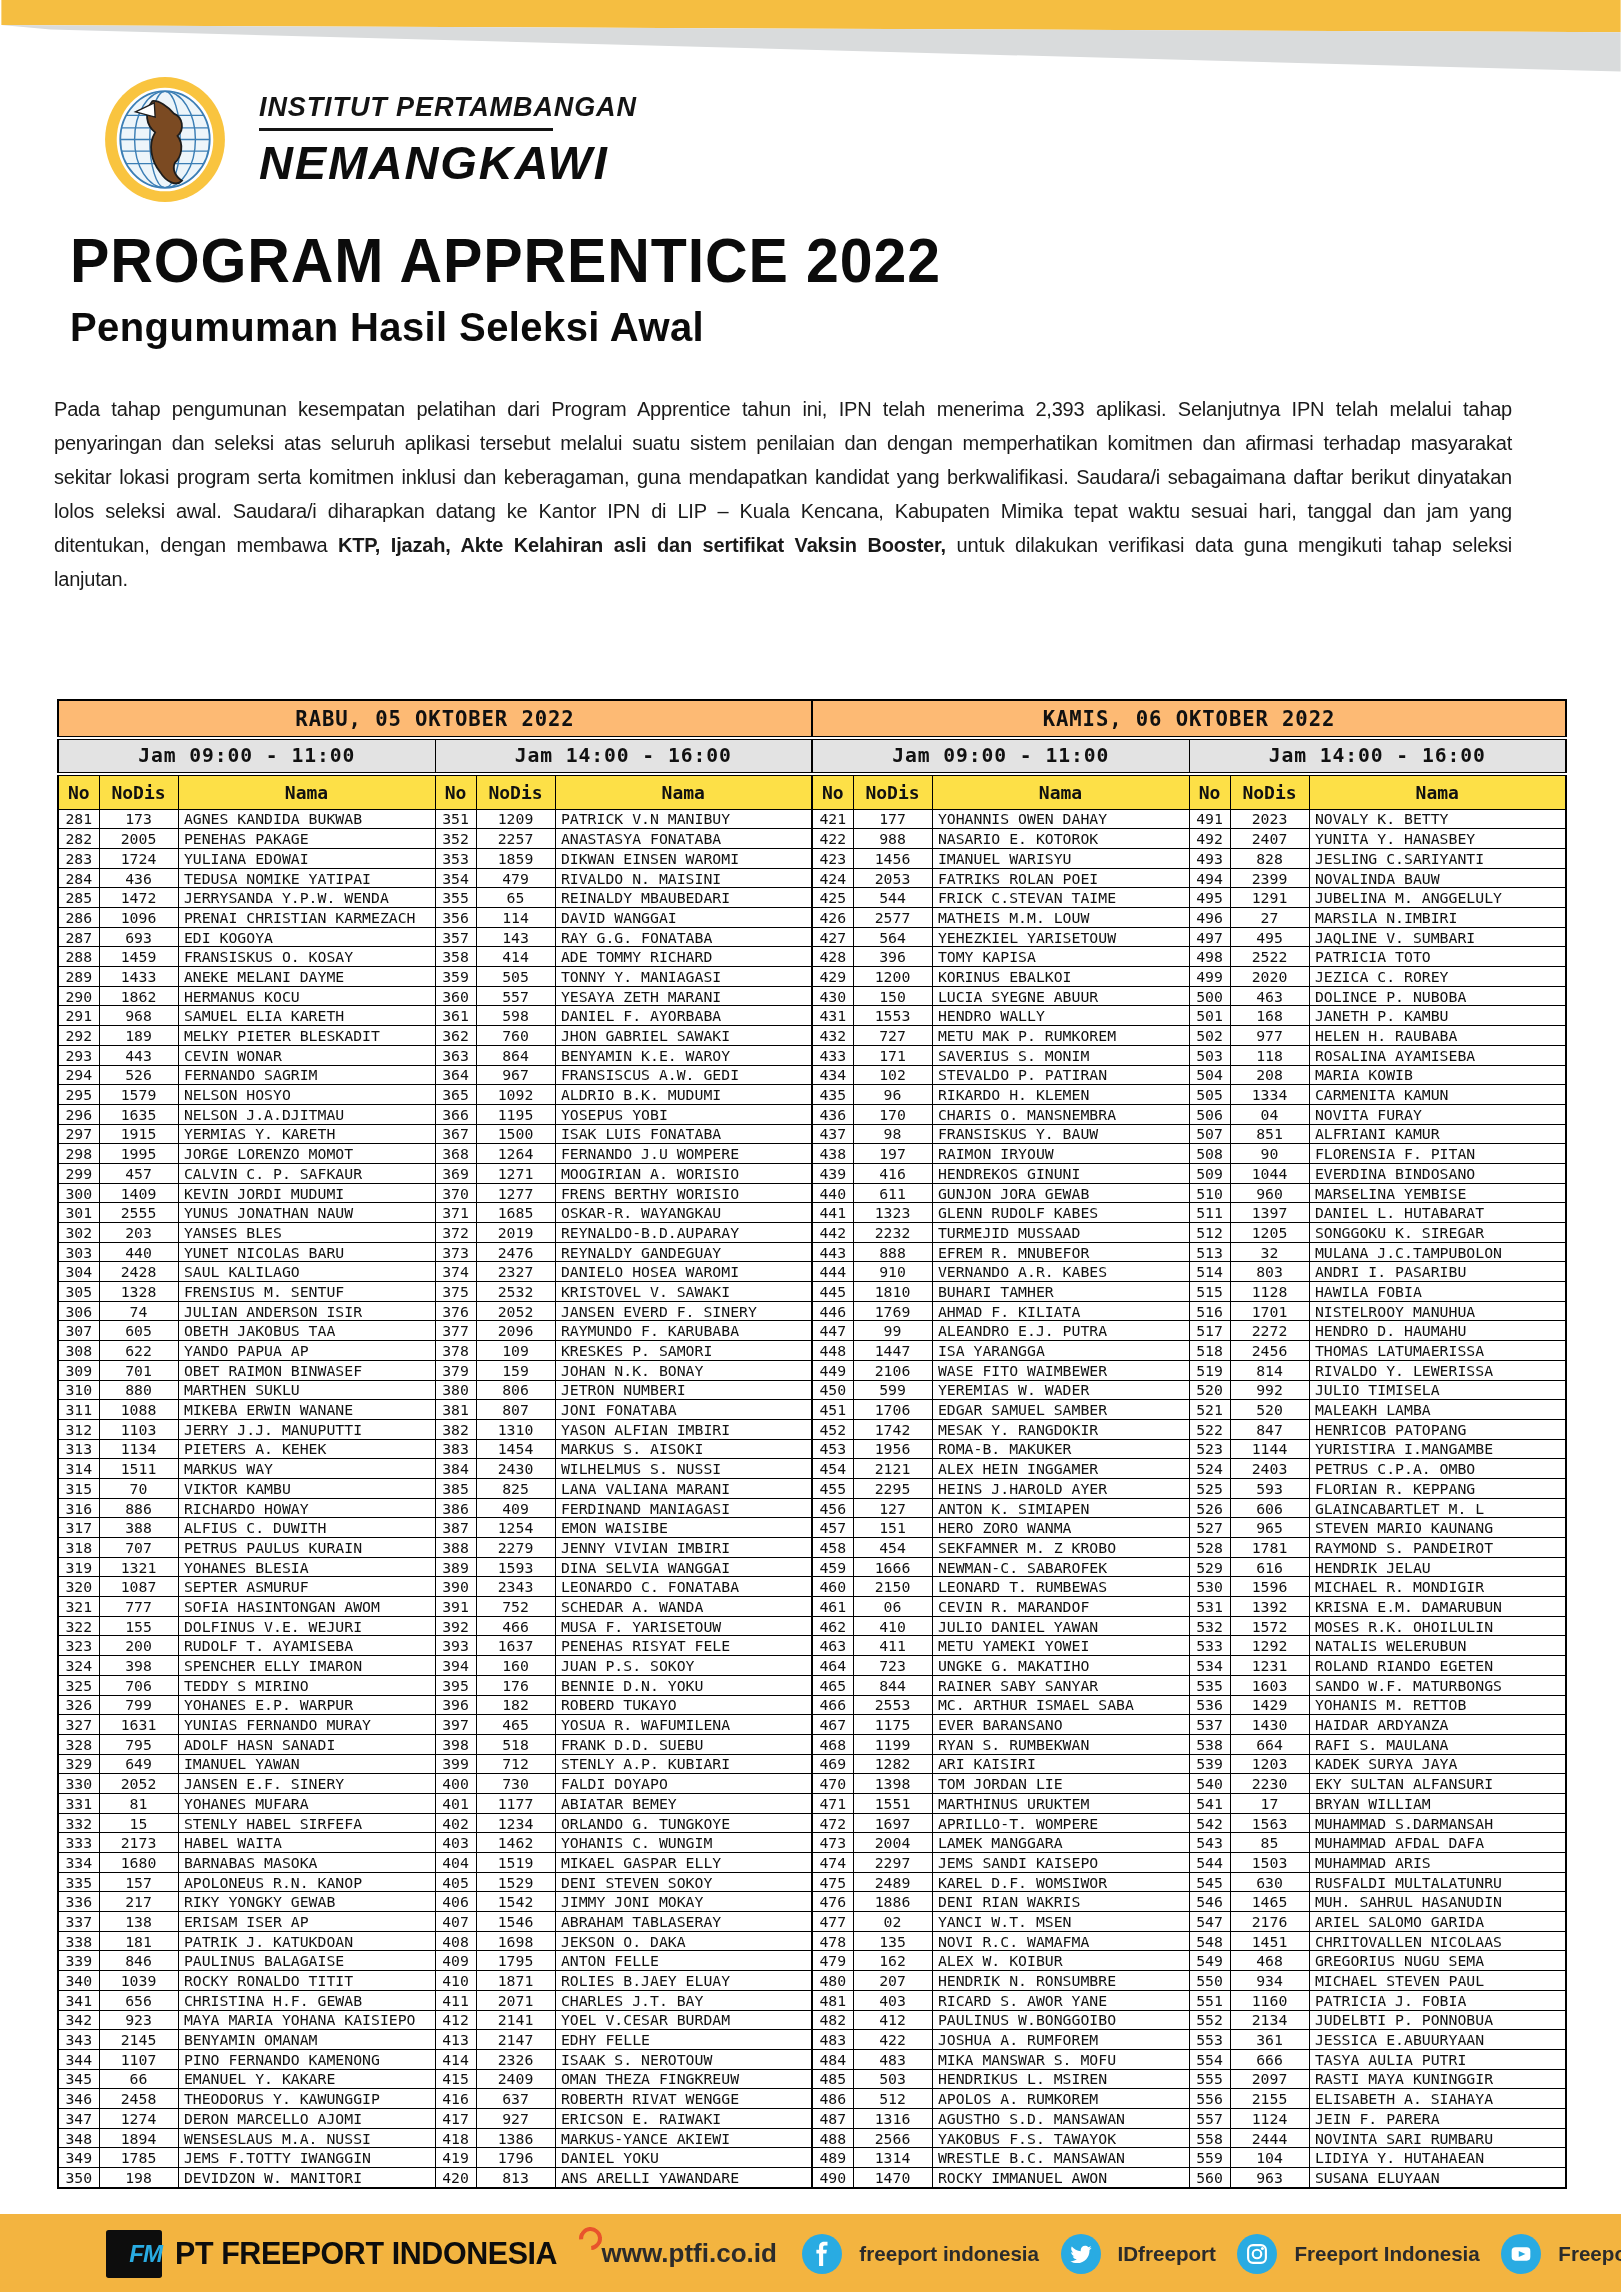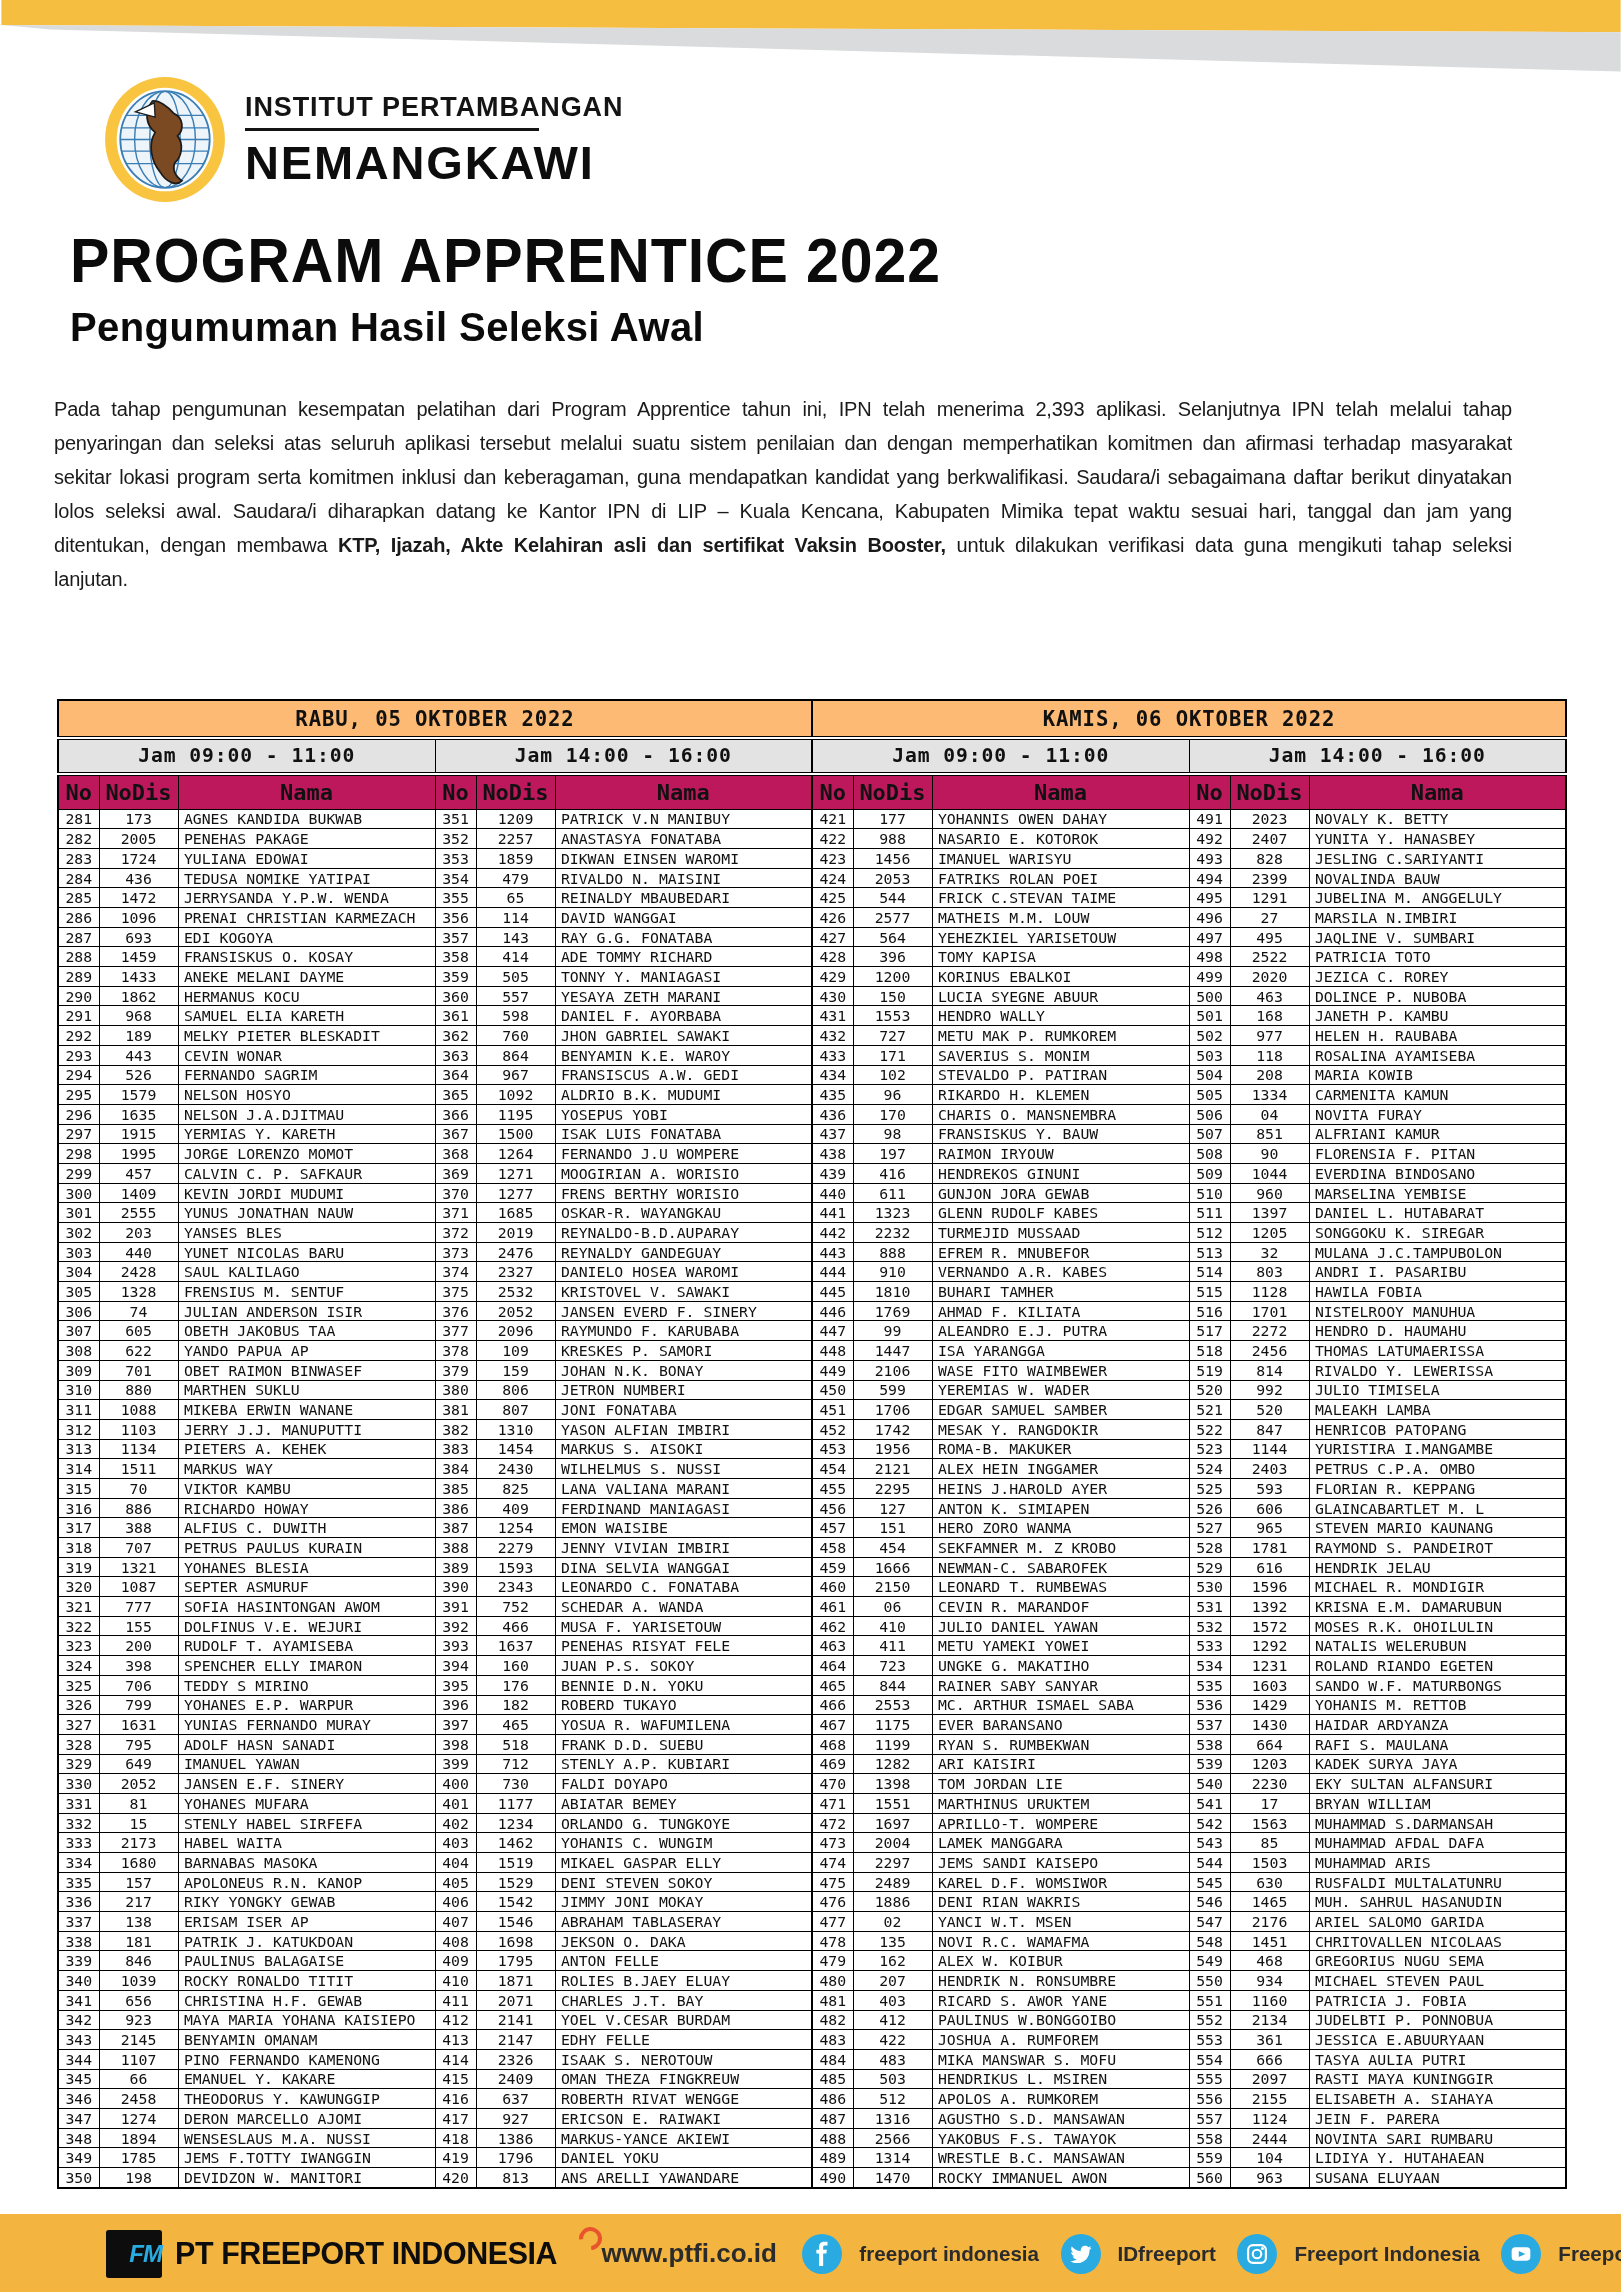--- a/index.html
+++ b/index.html
@@ -3,42 +3,42 @@
 <meta charset="utf-8">
 <style>
   html,body{margin:0;padding:0;}
   body{width:1622px;height:2293px;position:relative;background:#fff;overflow:hidden;
        font-family:"Liberation Sans",sans-serif;color:#111;}
   
   .top-band{position:absolute;top:0;left:0;width:1622px;height:76px;}
   
   .logo-row{position:absolute;top:76px;left:103px;display:flex;align-items:flex-start;}
   .logo-svg{width:124px;height:127px;}
-  .logo-text{margin-left:18px;padding-top:16px;}
+  .logo-text{margin-left:32px;padding-top:16px;font-style:italic;}
   .logo-line1{font-size:27px;font-weight:600;letter-spacing:0.9px;color:#141414;}
   .logo-divider{height:2.7px;background:#141414;width:294px;margin:5.4px 0 3.6px 0;}
   .logo-line2{font-size:47px;font-weight:700;letter-spacing:1.8px;color:#0d0d0d;}
   .title-block{position:absolute;left:70px;top:224px;}
   .doc-title{font-size:59px;font-weight:900;letter-spacing:0.9px;color:#0b0b0b;
              transform:scaleY(1.08);transform-origin:left top;white-space:nowrap;}
   .doc-subtitle{font-size:40px;font-weight:800;letter-spacing:0.4px;color:#0b0b0b;margin-top:12.5px;white-space:nowrap;}
   
   .intro{position:absolute;left:54px;top:392px;width:1458px;font-size:20px;line-height:34px;
          text-align:justify;color:#1a1a1a;letter-spacing:-0.2px;word-spacing:1.8px;}
   .intro b{font-weight:800;}
   
   .table-wrap{position:absolute;left:57px;top:699px;}
   table{border-collapse:collapse;table-layout:fixed;font-family:"DejaVu Sans Mono",monospace;}
   col.c-no{width:41px;} col.c-nodis{width:79px;} col.c-nama{width:257px;}
   th,td{border:1.3px solid #000;overflow:hidden;white-space:nowrap;}
   tr.day-row th{height:33px;background:#fdba74;font-size:20.6px;font-weight:700;letter-spacing:0.9px;
                 border-bottom:4.5px double #000;}
   tr.session-row th{height:29.6px;background:#E3E3E3;font-size:19.7px;font-weight:700;letter-spacing:0.9px;
                 border-bottom:4.5px double #000;}
-  tr.cols-row th{height:31px;background:#be185d;font-size:22px;font-weight:700;}
+  tr.cols-row th{height:31px;background:#fde047;font-size:18px;font-weight:700;}
   tbody td{height:18.7px;font-size:14.8px;padding:0;}
   td.c-no,td.c-nodis{text-align:center;}
   td.c-nama{text-align:left;padding-left:5.4px;}
   .grp{border-left-width:1.8px;}
   .day-sep{border-left-width:2.7px !important;}
   table{border:2.2px solid #000;}
   
   .footer{position:absolute;left:0;bottom:0;width:1622px;height:79px;background:#F3B440;
           display:flex;align-items:center;padding:0;box-sizing:border-box;}
   .brand{display:flex;align-items:center;margin-left:106px;position:relative;}

